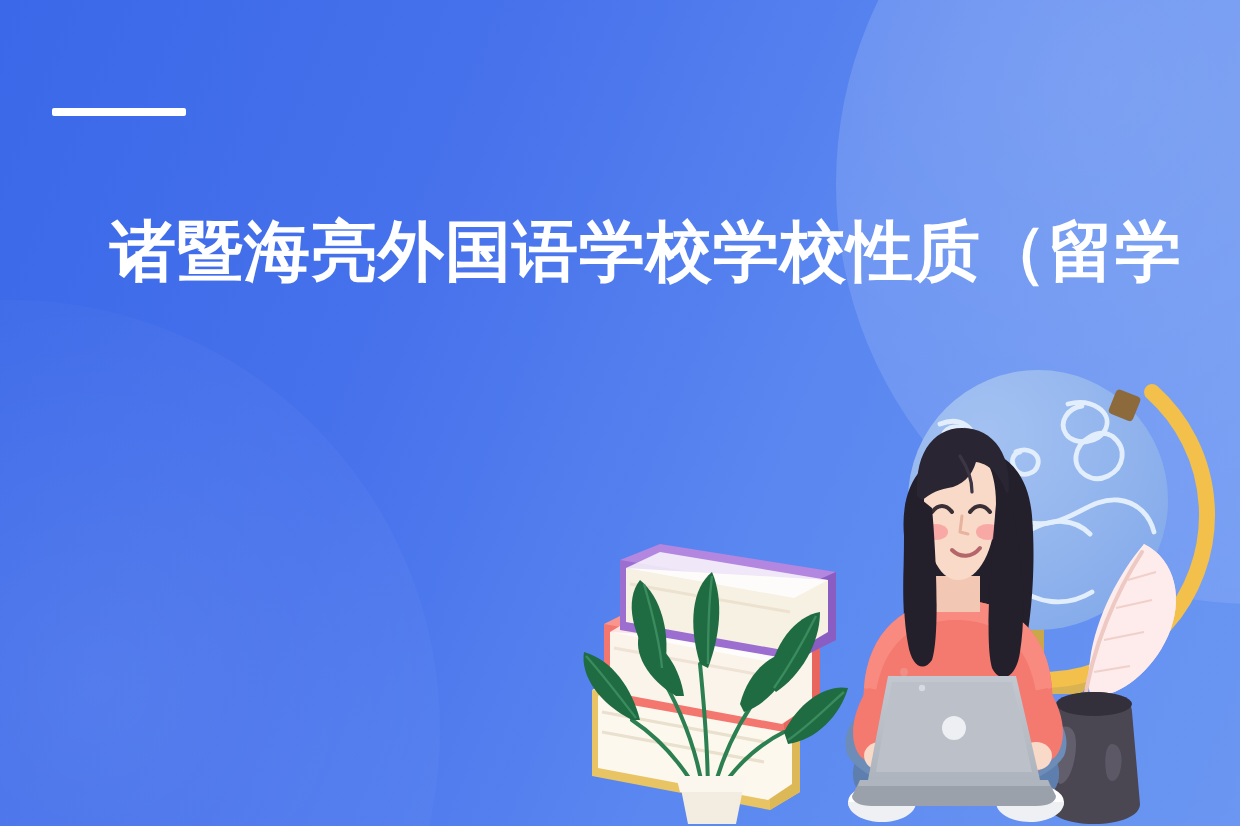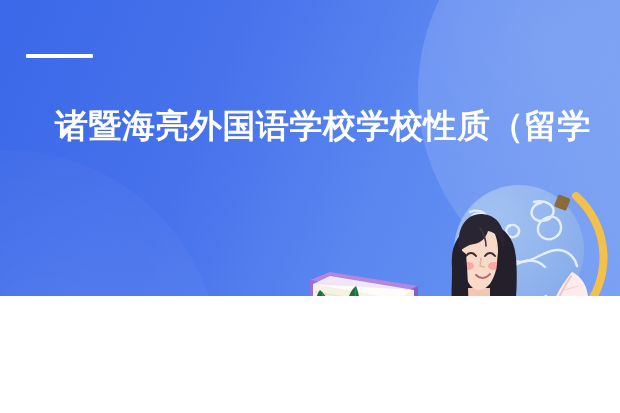--- a/index.html
+++ b/index.html
@@ -7,21 +7,21 @@
     padding: 0;
     background: #ffffff;
   }
   body {
     font-family: "Liberation Sans", "DejaVu Sans", sans-serif;
   }
 
   #banner {
     position: relative;
     width: 620px;
-    height: 296px;
+    height: 413px;
     overflow: hidden;
     background: linear-gradient(112deg, #3a68e8 0%, #4772ec 34%, #5a87f0 62%, #6b97f2 100%);
   }
 
   
   .blob-main {
     position: absolute;
     left: 418px;
     top: -118px;
     width: 420px;

